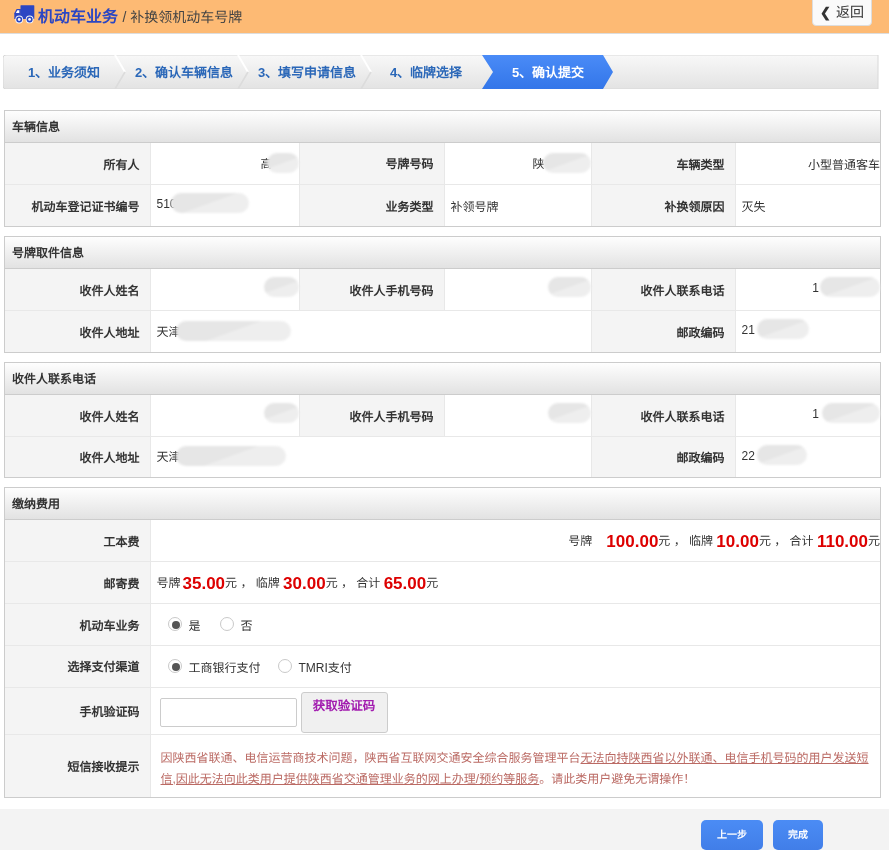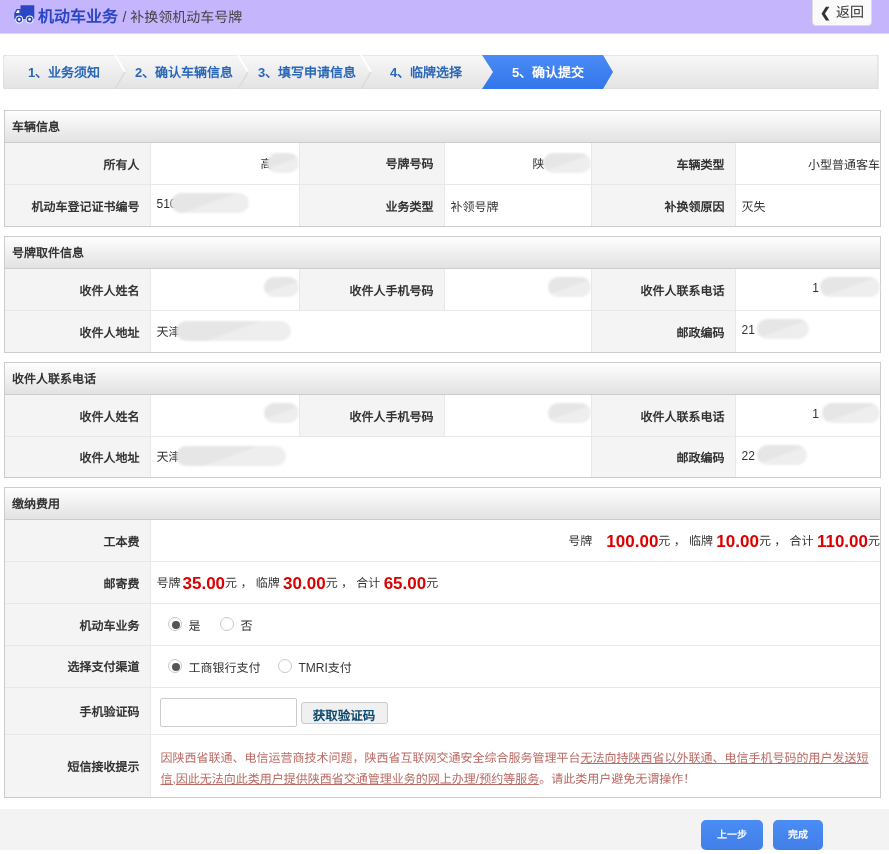--- a/index.html
+++ b/index.html
@@ -1,20 +1,20 @@
 <!DOCTYPE html>
 <html lang="zh-CN"><head>
 <meta charset="utf-8">
 <style>
 * { margin:0; padding:0; box-sizing:border-box; }
 html,body { width:889px; height:854px; background:#fff; font-family:"Liberation Sans", sans-serif; color:#333; }
 body { position:relative; overflow:hidden; }
 
 
-.topbar { position:absolute; left:0; top:0; width:889px; height:34px; background:#c4b5fd; border-bottom:1px solid #ddd; }
+.topbar { position:absolute; left:0; top:0; width:889px; height:34px; background:#fdba74; border-bottom:1px solid #ddd; }
 .truck { position:absolute; left:14px; top:5px; }
 .title { position:absolute; left:38px; top:3px; font-size:16px; font-weight:bold; color:#2b46c3; }
 .crumb { font-size:14px; font-weight:normal; color:#444; }
 .backbtn { position:absolute; right:17px; top:-4px; width:60px; height:30px; background:#fafafa; border:1px solid #ddd; border-radius:4px; font-size:14px; color:#333; text-align:center; line-height:30px; }
 .backbtn .ch { font-weight:bold; font-size:13px; margin-right:5px; }
 
 
 .stepbar { position:absolute; left:3px; top:55px; }
 
 
@@ -33,21 +33,21 @@
 
 .red { color:#d00; font-size:17px; font-weight:bold; position:relative; top:1.5px; }
 .fee { font-size:12px; color:#333; }
 
 
 .radio { display:inline-block; width:14px; height:14px; border:1px solid #c9c9c9; border-radius:50%; background:#fff; vertical-align:middle; margin-top:0; position:relative; }
 .radio.on::after { content:""; position:absolute; left:3px; top:3px; width:8px; height:8px; border-radius:50%; background:#555; }
 .rlbl { font-size:12px; color:#333; margin:0 0 0 7px; vertical-align:middle; }
 
 .vcode-input { display:inline-block; width:137px; height:29px; border:1px solid #ccc; border-radius:2px; background:#fff; vertical-align:middle; position:relative; top:2px; }
-.vcode-btn { display:inline-block; width:87px; height:22px; margin-left:4px; background:#f0f0f0; border:1px solid #ccc; border-radius:3px; font-size:12.5px; font-weight:bold; color:#0c4a6e; text-align:center; line-height:27px; vertical-align:middle; position:relative; top:2px; }
+.vcode-btn { display:inline-block; width:87px; height:41px; margin-left:4px; background:#f0f0f0; border:1px solid #ccc; border-radius:3px; font-size:12.5px; font-weight:bold; color:#a21caf; text-align:center; line-height:27px; vertical-align:middle; position:relative; top:2px; }
 
 .warn { font-size:12px; color:#bb6a64; line-height:21px; padding:13px 2px 0 10px; }
 .warn u { text-decoration:underline; }
 
 
 .footer { position:absolute; left:0; top:809px; width:889px; height:41px; background:#f3f3f3; }
 .fbtn { position:absolute; top:11px; height:30px; background:linear-gradient(#4b8cf5,#417ee8); border-radius:5px; color:#fff; font-size:10px; font-weight:bold; text-align:center; line-height:30px; }
 </style>
 </head>
 <body>

